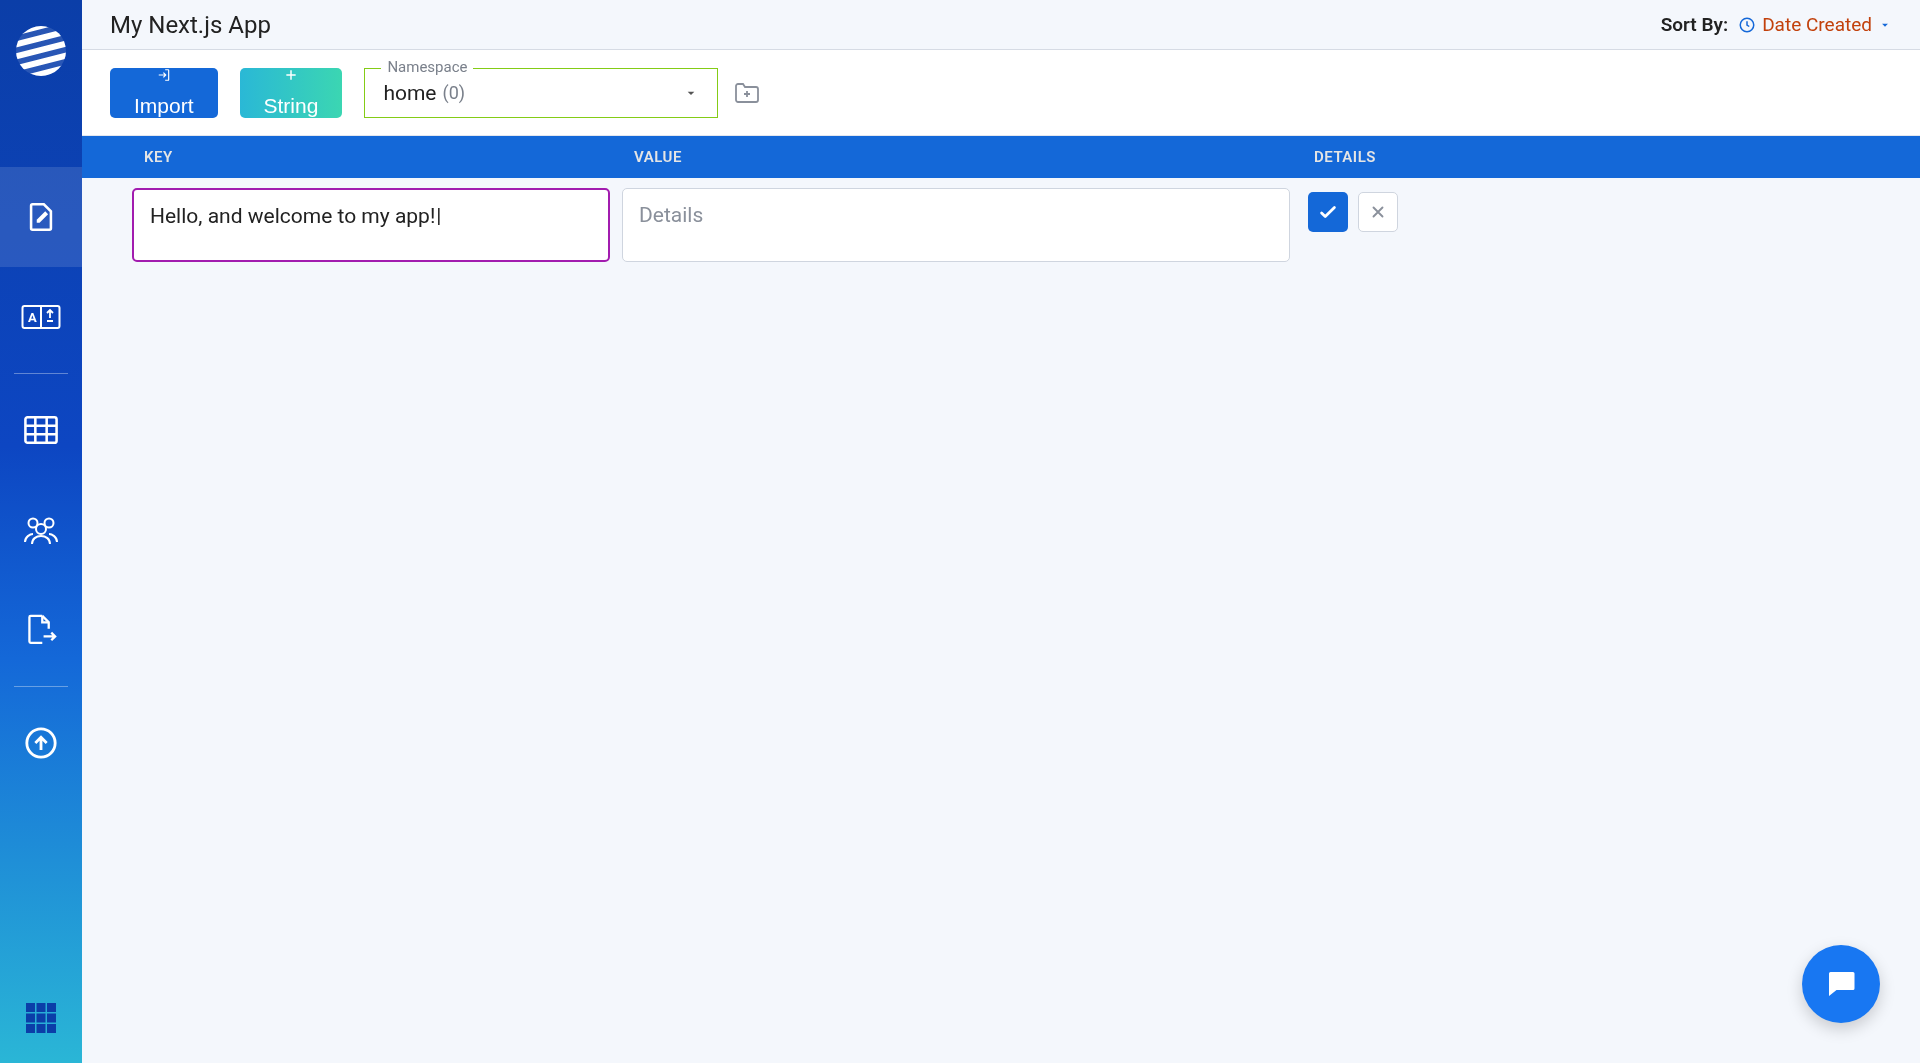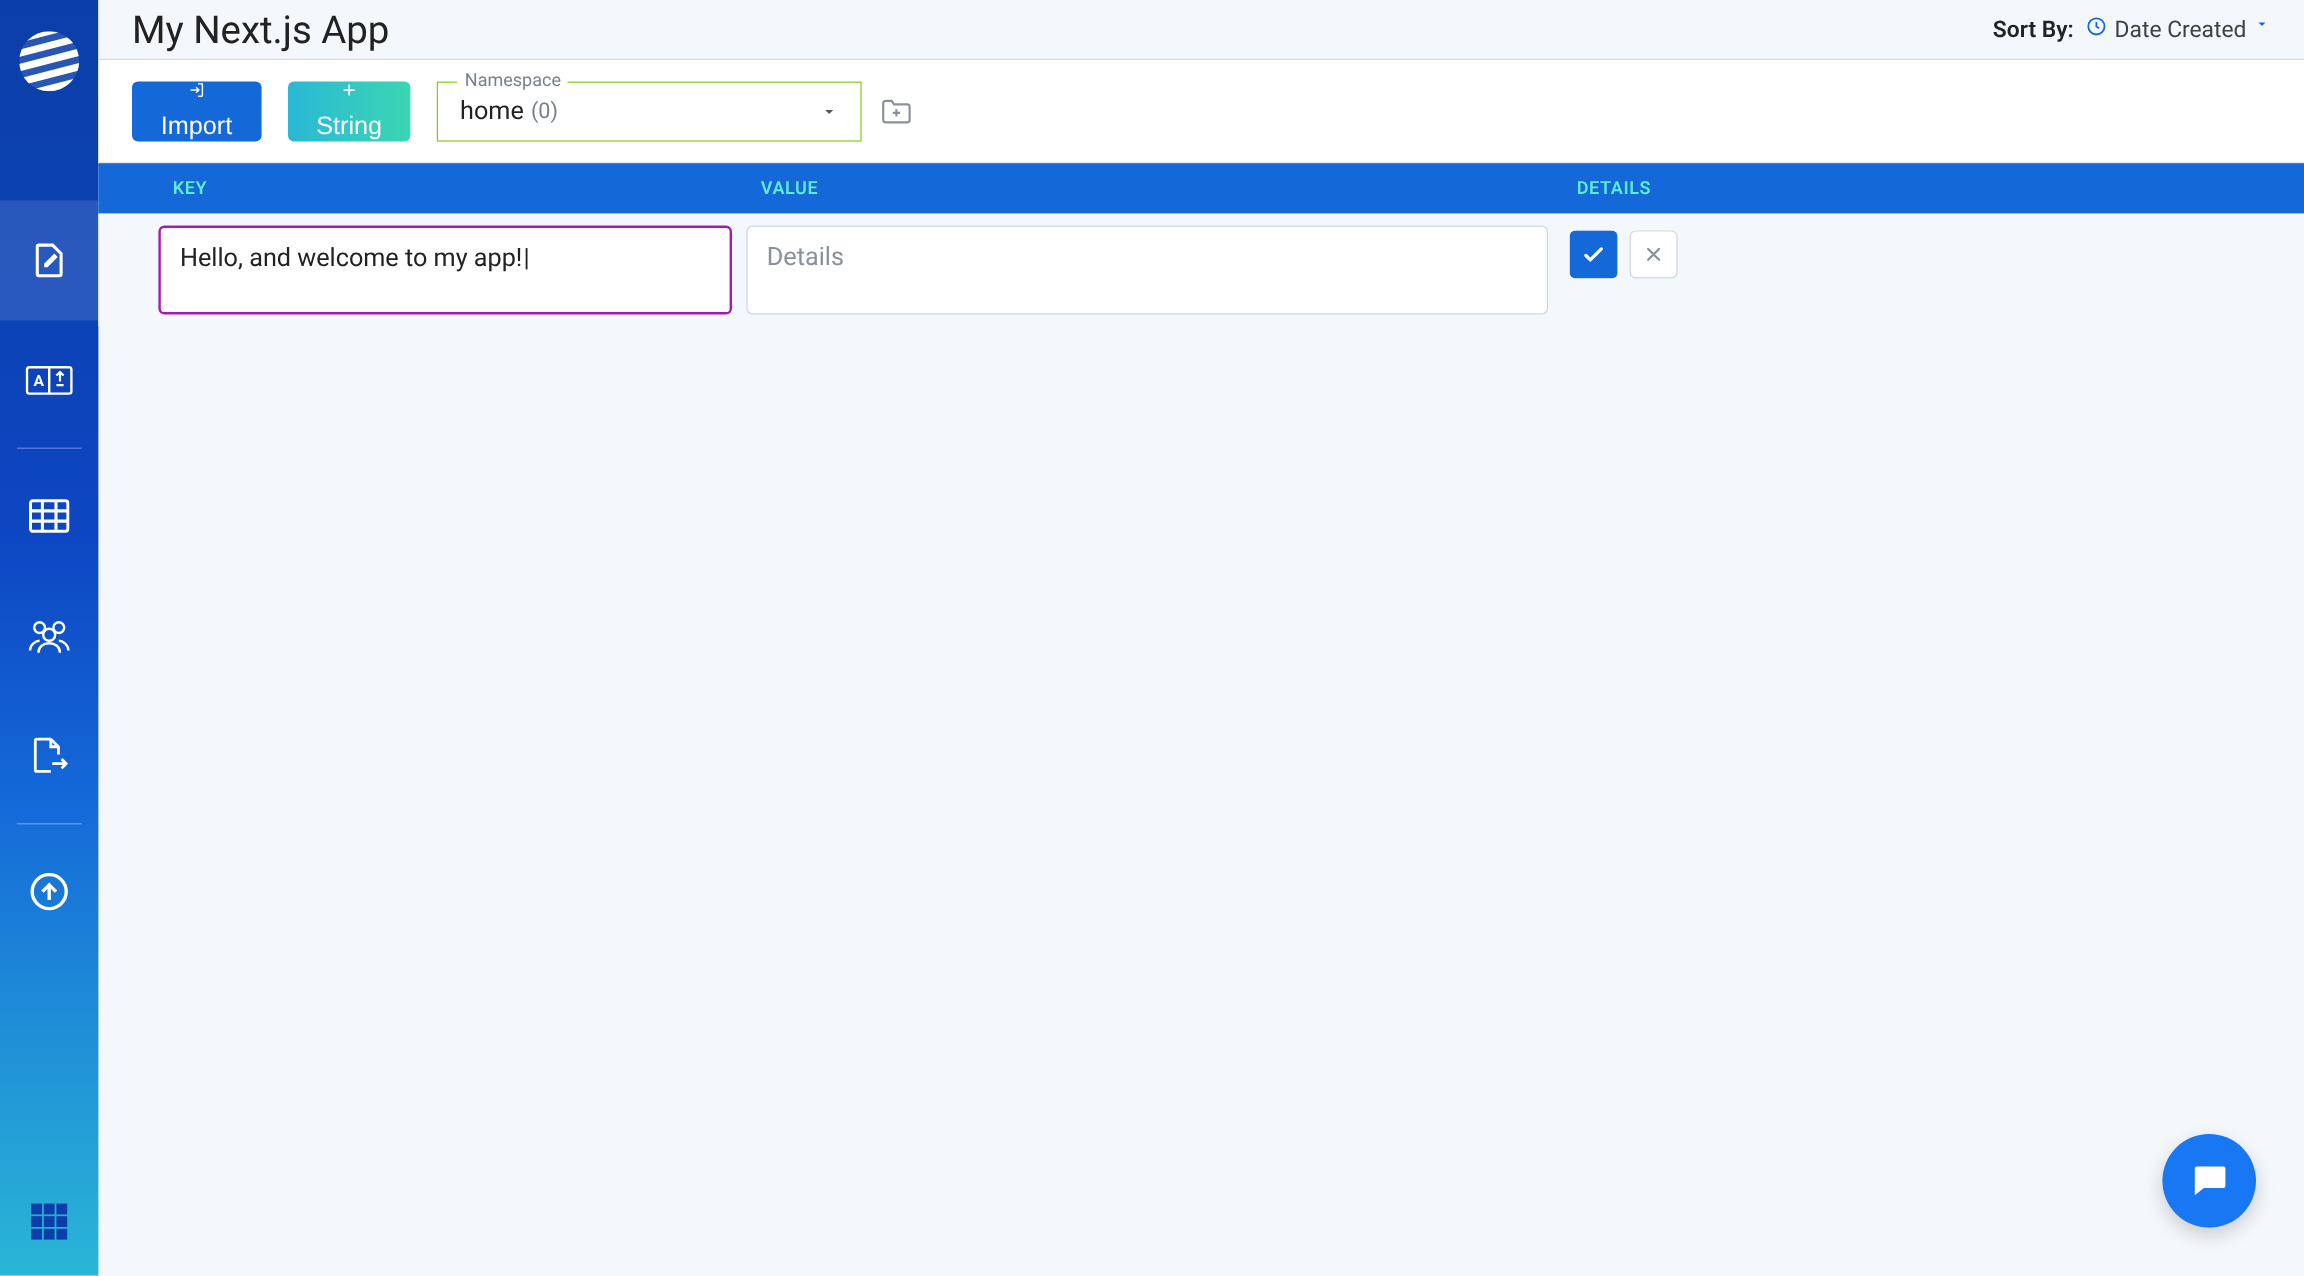--- a/index.html
+++ b/index.html
@@ -32,24 +32,24 @@
     cursor: pointer;
   }
 
   
   .main { position: absolute; left: 82px; right: 0; top: 0; bottom: 0; display: flex; flex-direction: column; }
 
   .title-bar {
     height: 50px; border-bottom: 1px solid #d6dbe4; display: flex; align-items: center;
     padding: 0 28px; background: #f4f7fc; gap: 20px;
   }
-  .title-bar .app-title { font-size: 32px; color: #222; font-weight: 400; }
+  .title-bar .app-title { font-size: 24px; color: #222; font-weight: 400; }
   .title-bar .right { margin-left: auto; display: flex; align-items: center; gap: 10px; font-size: 19px; }
   .title-bar .sort-label { color: #222; font-weight: 600; }
-  .title-bar .sort-value { color: #404040; display: flex; align-items: flex-start; gap: 6px; cursor: pointer; }
+  .title-bar .sort-value { color: #c2410c; display: flex; align-items: center; gap: 6px; cursor: pointer; }
 
   .toolbar {
     height: 86px; background: #fff; display: flex; align-items: center;
     padding: 0 28px; gap: 22px; border-bottom: 1px solid #e3e7ef;
   }
   .btn {
     display: inline-flex; align-items: center; gap: 12px;
     height: 50px; padding: 0 24px; border-radius: 5px;
     font-size: 21px; color: #fff; border: none; cursor: pointer;
     font-weight: 400;
@@ -79,21 +79,21 @@
     position: absolute; top: -11px; left: 16px; background: #fff;
     padding: 0 6px; font-size: 15px; color: #7a808b;
   }
   .ns-select .ns-name { }
   .ns-select .ns-count { color: #7a808b; margin-left: 6px; font-size: 18px; }
   .ns-select .caret { margin-left: auto; }
   .ns-add { cursor: pointer; color: #8a909b; }
 
   
   .table-header {
-    height: 42px; background: #1468d8; color: #5eead4;
+    height: 42px; background: #1468d8; color: #e5e5e5;
     display: grid; grid-template-columns: 44px 490px 680px 490px 1fr;
     align-items: center; font-size: 15px; letter-spacing: 0.5px;
   }
   .table-header .th { padding-left: 18px; font-weight: 600; }
 
   
   .row-area { padding: 10px 14px 10px 0; background: #f4f7fc; }
   .editor-row {
     display: grid; grid-template-columns: 44px 490px 680px 490px 1fr;
     align-items: stretch; gap: 0;

